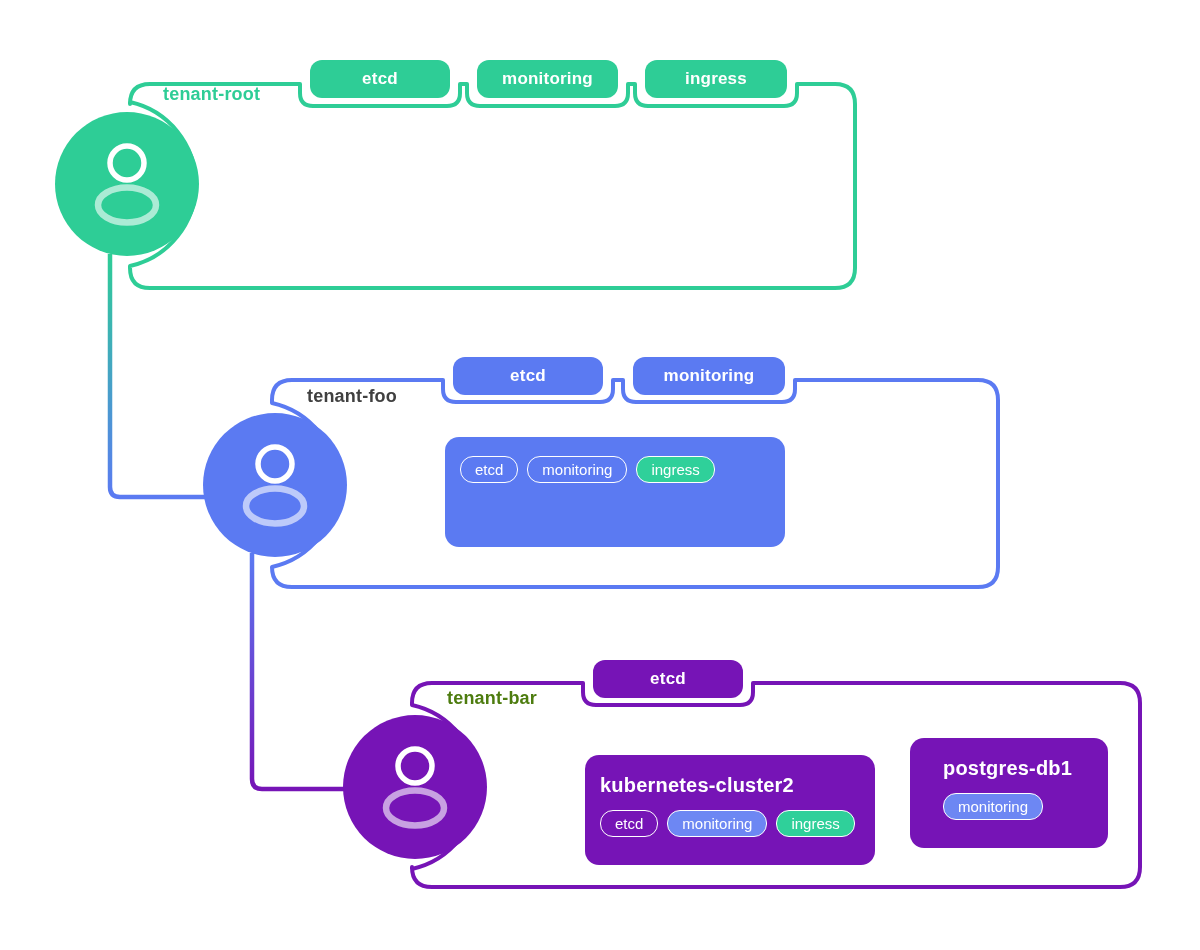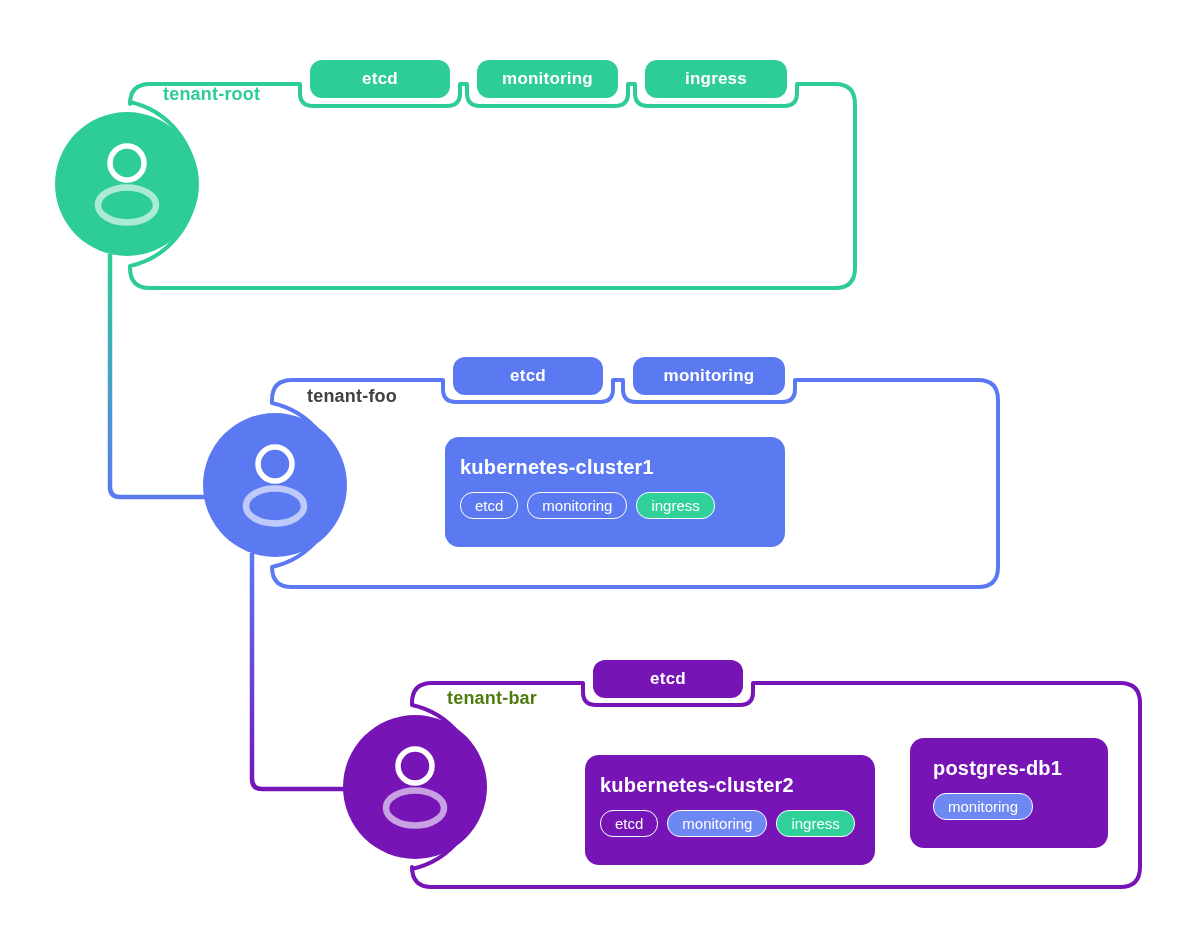--- a/index.html
+++ b/index.html
@@ -28,21 +28,21 @@
   }
   
   .avatar{
     position:absolute;width:144px;height:144px;border-radius:50%;
   }
   
   .resource{
     position:absolute;height:110px;border-radius:14px;color:#fff;
     box-sizing:border-box;padding:19px 15px 0 15px;
   }
-  .resource.pad-lg{padding-left:23px;}
+  .resource.pad-lg{padding-left:33px;}
   .res-title{font-size:20px;font-weight:bold;letter-spacing:.2px;margin-bottom:13px;}
   .pills{display:flex;gap:9px;}
   .pill{
     display:inline-flex;align-items:center;justify-content:center;
     height:27px;box-sizing:border-box;padding:0 14px;
     border:1.5px solid #fff;border-radius:13px;
     color:#fff;font-size:15px;white-space:nowrap;
   }
   .pill.fill-green{background:#2fd09a;}
   .pill.fill-blue{background:#6d87f3;}
@@ -112,21 +112,20 @@
   <div class="tab blue-bg" style="left:633px;top:357px;width:152px">monitoring</div>
 
   <div class="avatar blue-bg" style="left:203px;top:413px">
     <svg width="144" height="144" viewBox="0 0 144 144">
       <circle cx="72" cy="51" r="17" fill="none" stroke="#ffffff" stroke-width="5.5"></circle>
       <ellipse cx="72" cy="93" rx="29" ry="17.5" fill="none" stroke="rgba(255,255,255,0.6)" stroke-width="6.5"></ellipse>
     </svg>
   </div>
 
   <div class="resource blue-bg" style="left:445px;top:437px;width:340px">
-    <div class="res-title">kubernetes-cluster1</div>
     <div class="pills">
       <span class="pill">etcd</span>
       <span class="pill">monitoring</span>
       <span class="pill fill-green">ingress</span>
     </div>
   </div>
 
   <div class="abs tenant-label purple-text" style="left:447px;top:688px">tenant-bar</div>
 
   <div class="tab purple-bg" style="left:593px;top:660px;width:150px">etcd</div>

